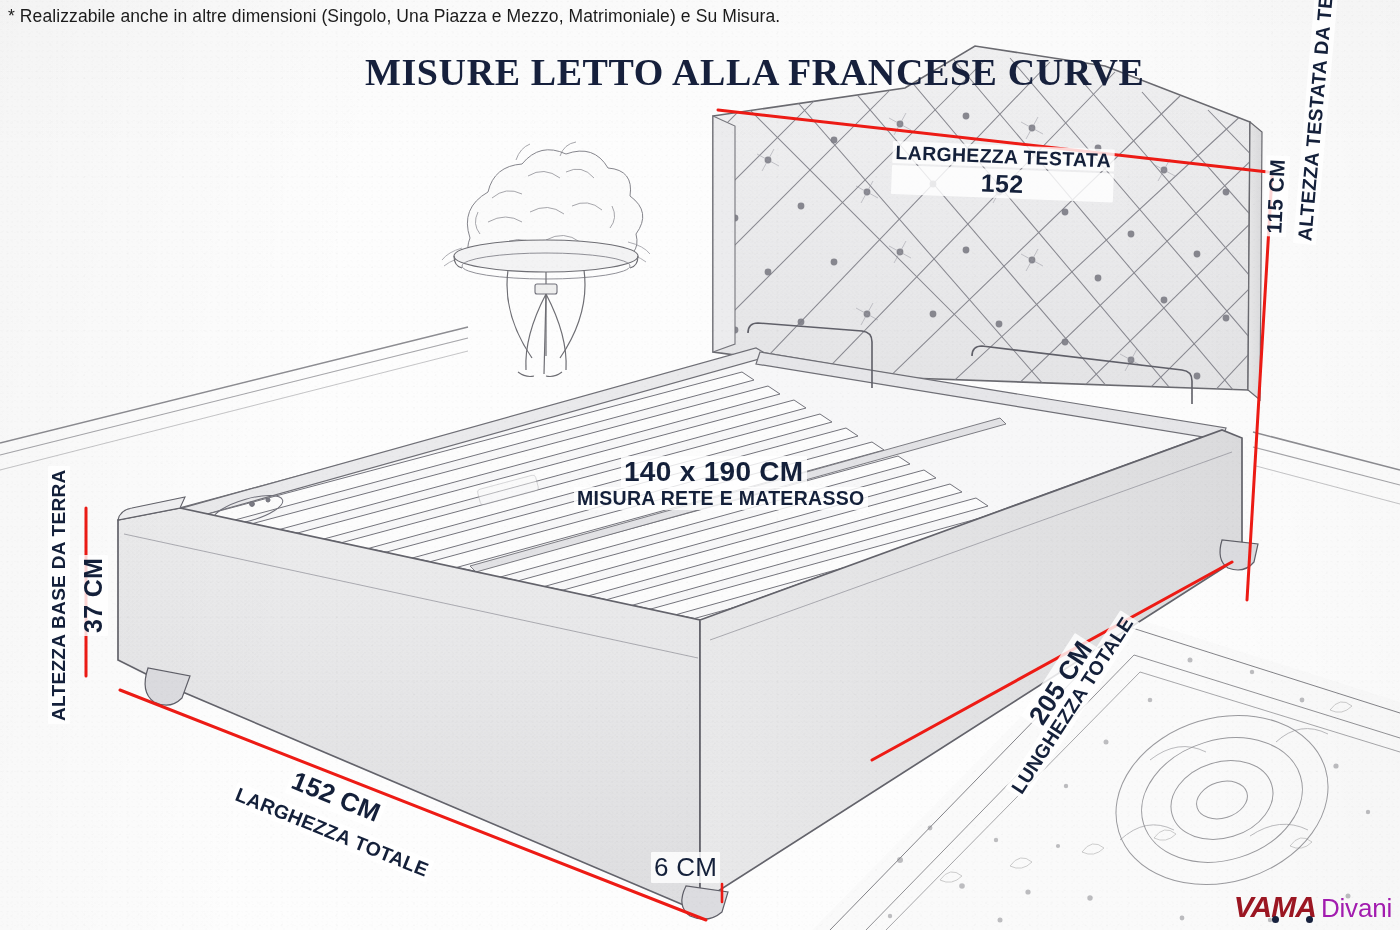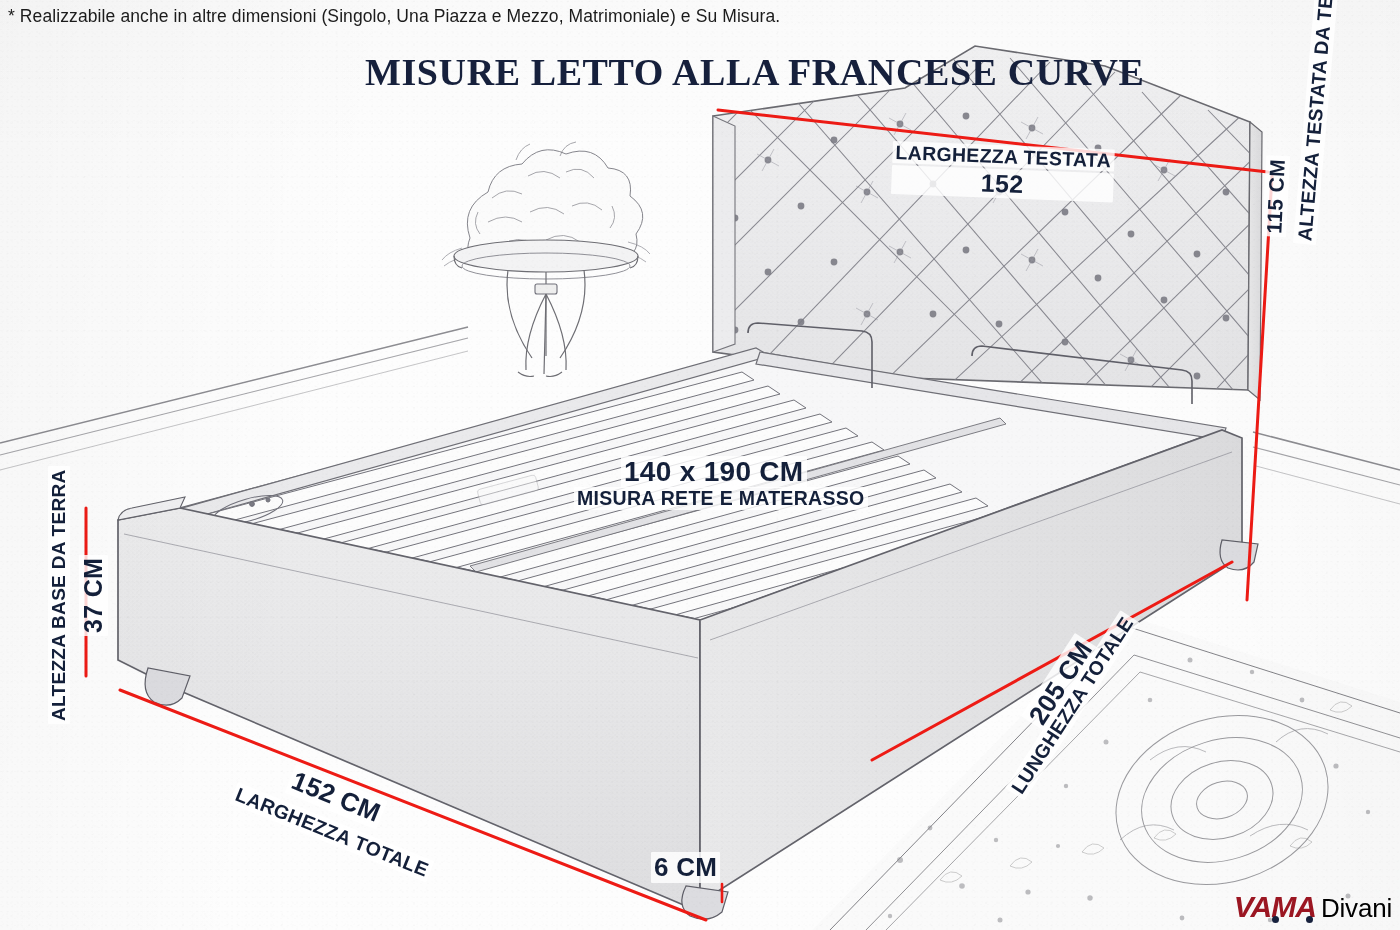--- a/index.html
+++ b/index.html
@@ -77,36 +77,36 @@
   }
 
   
   #tot-w-val{left:296px;top:764px;font-size:26px;font-weight:bold;
              transform:rotate(22deg);transform-origin:left top;letter-spacing:.3px;}
   #tot-w-lbl{left:238px;top:782px;font-size:19.5px;font-weight:bold;
              transform:rotate(22deg);transform-origin:left top;letter-spacing:.3px;}
 
   
   #foot-lbl{left:547px;top:828px;font-size:19.5px;font-weight:bold;letter-spacing:.3px;}
-  #foot-val{left:651px;top:852px;font-size:26px;font-weight:bold;letter-spacing:.3px;}
+  #foot-val{left:651px;top:852px;font-size:26px;font-weight:normal;letter-spacing:.3px;}
 
   
   #tot-l-val{left:1021px;top:716px;font-size:26px;font-weight:bold;
              transform:rotate(-57deg);transform-origin:left top;letter-spacing:.3px;}
   #tot-l-lbl{left:1005px;top:788px;font-size:19.5px;font-weight:bold;
              transform:rotate(-57deg);transform-origin:left top;letter-spacing:.3px;}
 
   
   #logo{position:absolute;right:8px;bottom:6px;display:flex;align-items:baseline;gap:5px;margin-top:44px;}
   #logo .vama{
     font-family:"Liberation Sans", sans-serif;font-weight:bold;font-style:italic;
     font-size:30px;color:#9b1622;letter-spacing:-1px;position:relative;
   }
   #logo .divani{
-    font-family:"Liberation Sans", sans-serif;font-size:26px;color:#000000;letter-spacing:-.2px;
+    font-family:"Liberation Sans", sans-serif;font-size:26px;color:#a21caf;letter-spacing:-.2px;
   }
   .adot{position:absolute;width:7px;height:7px;background:#17213d;border-radius:50%;bottom:1px;}
 </style>
 </head>
 <body>
 
 <div id="root">
 
   <svg class="scene" viewBox="0 0 1400 930">
     <defs>

